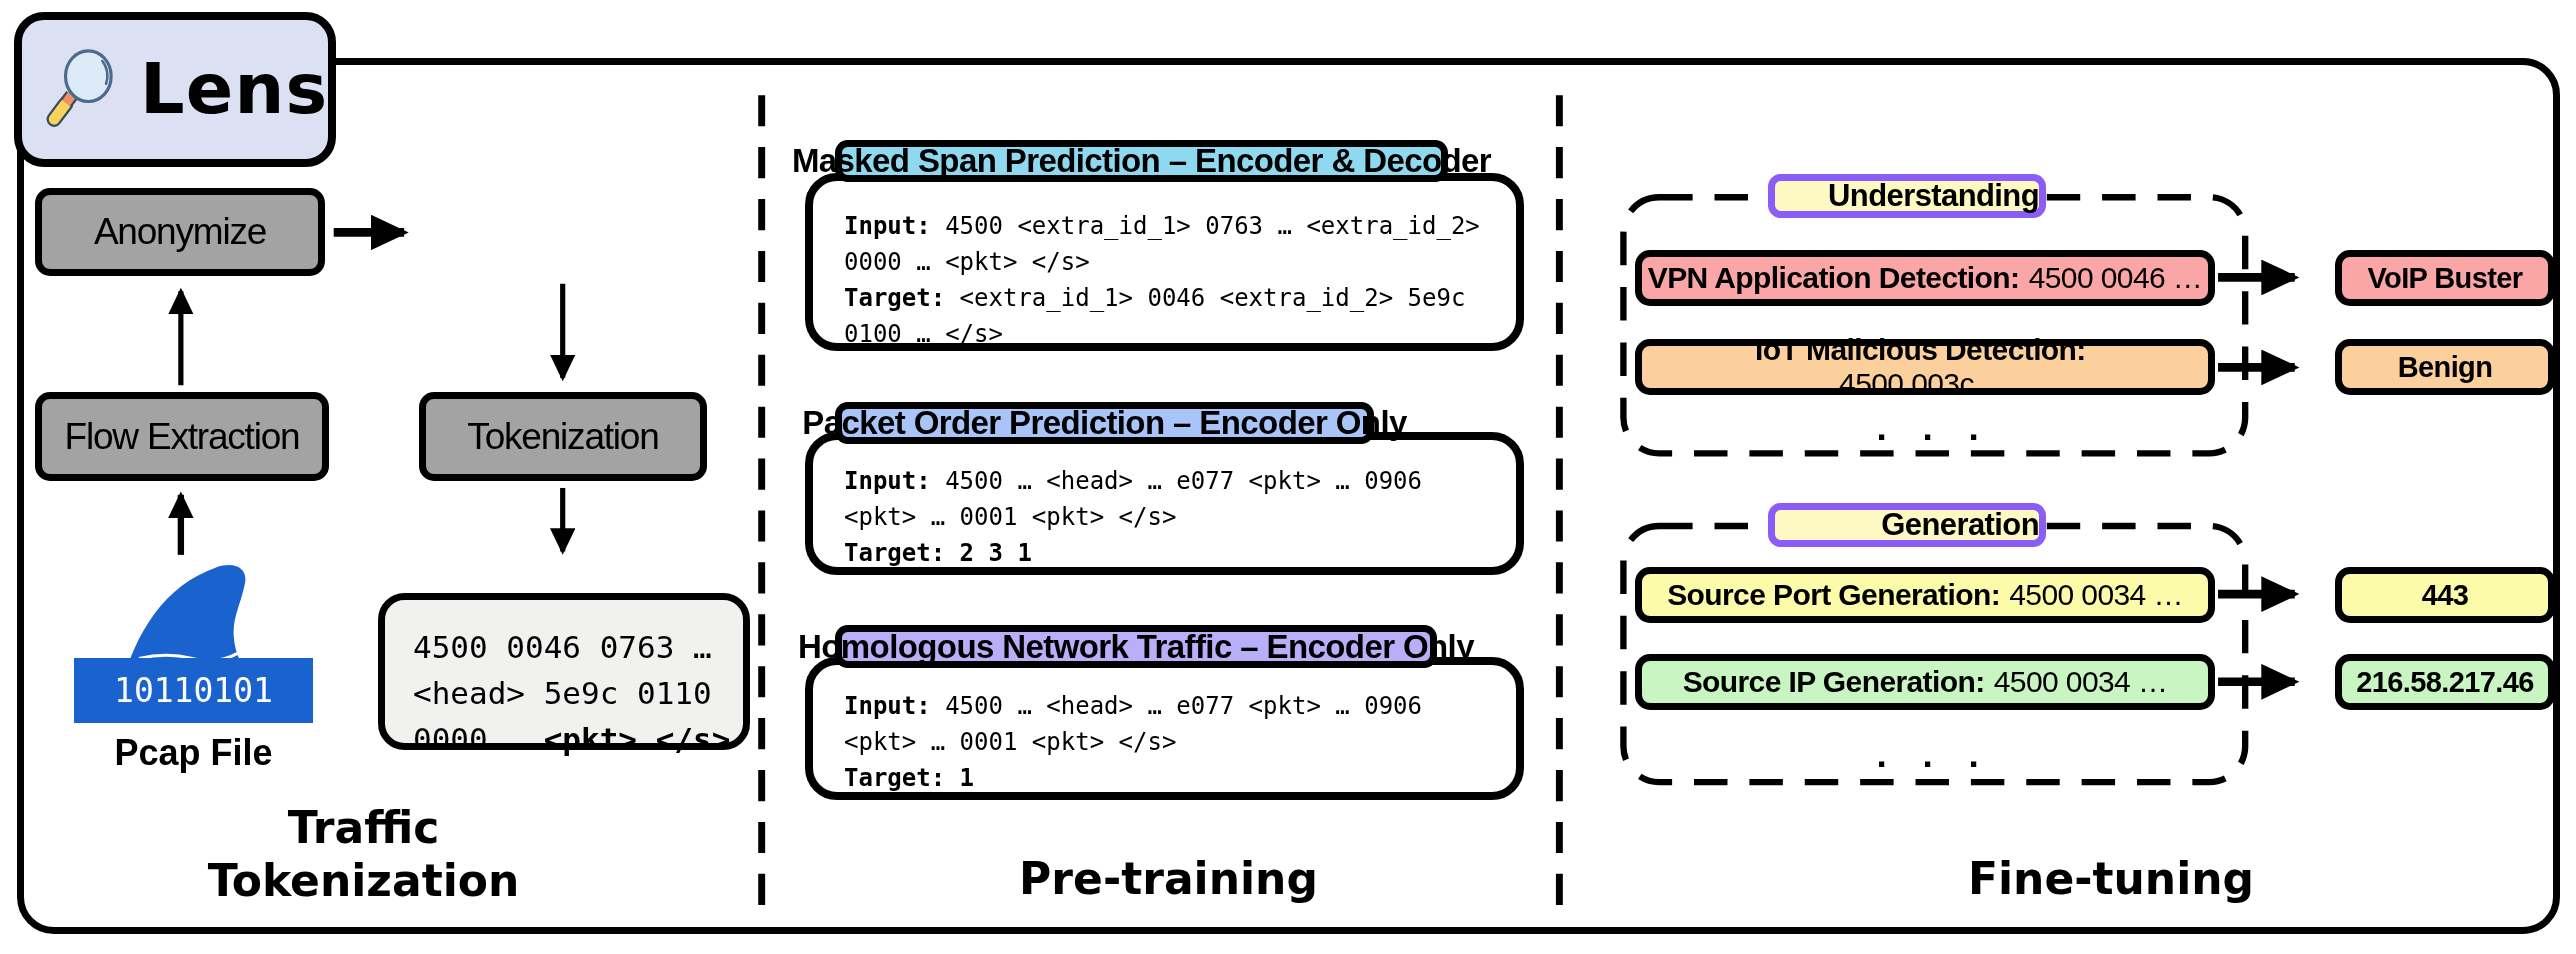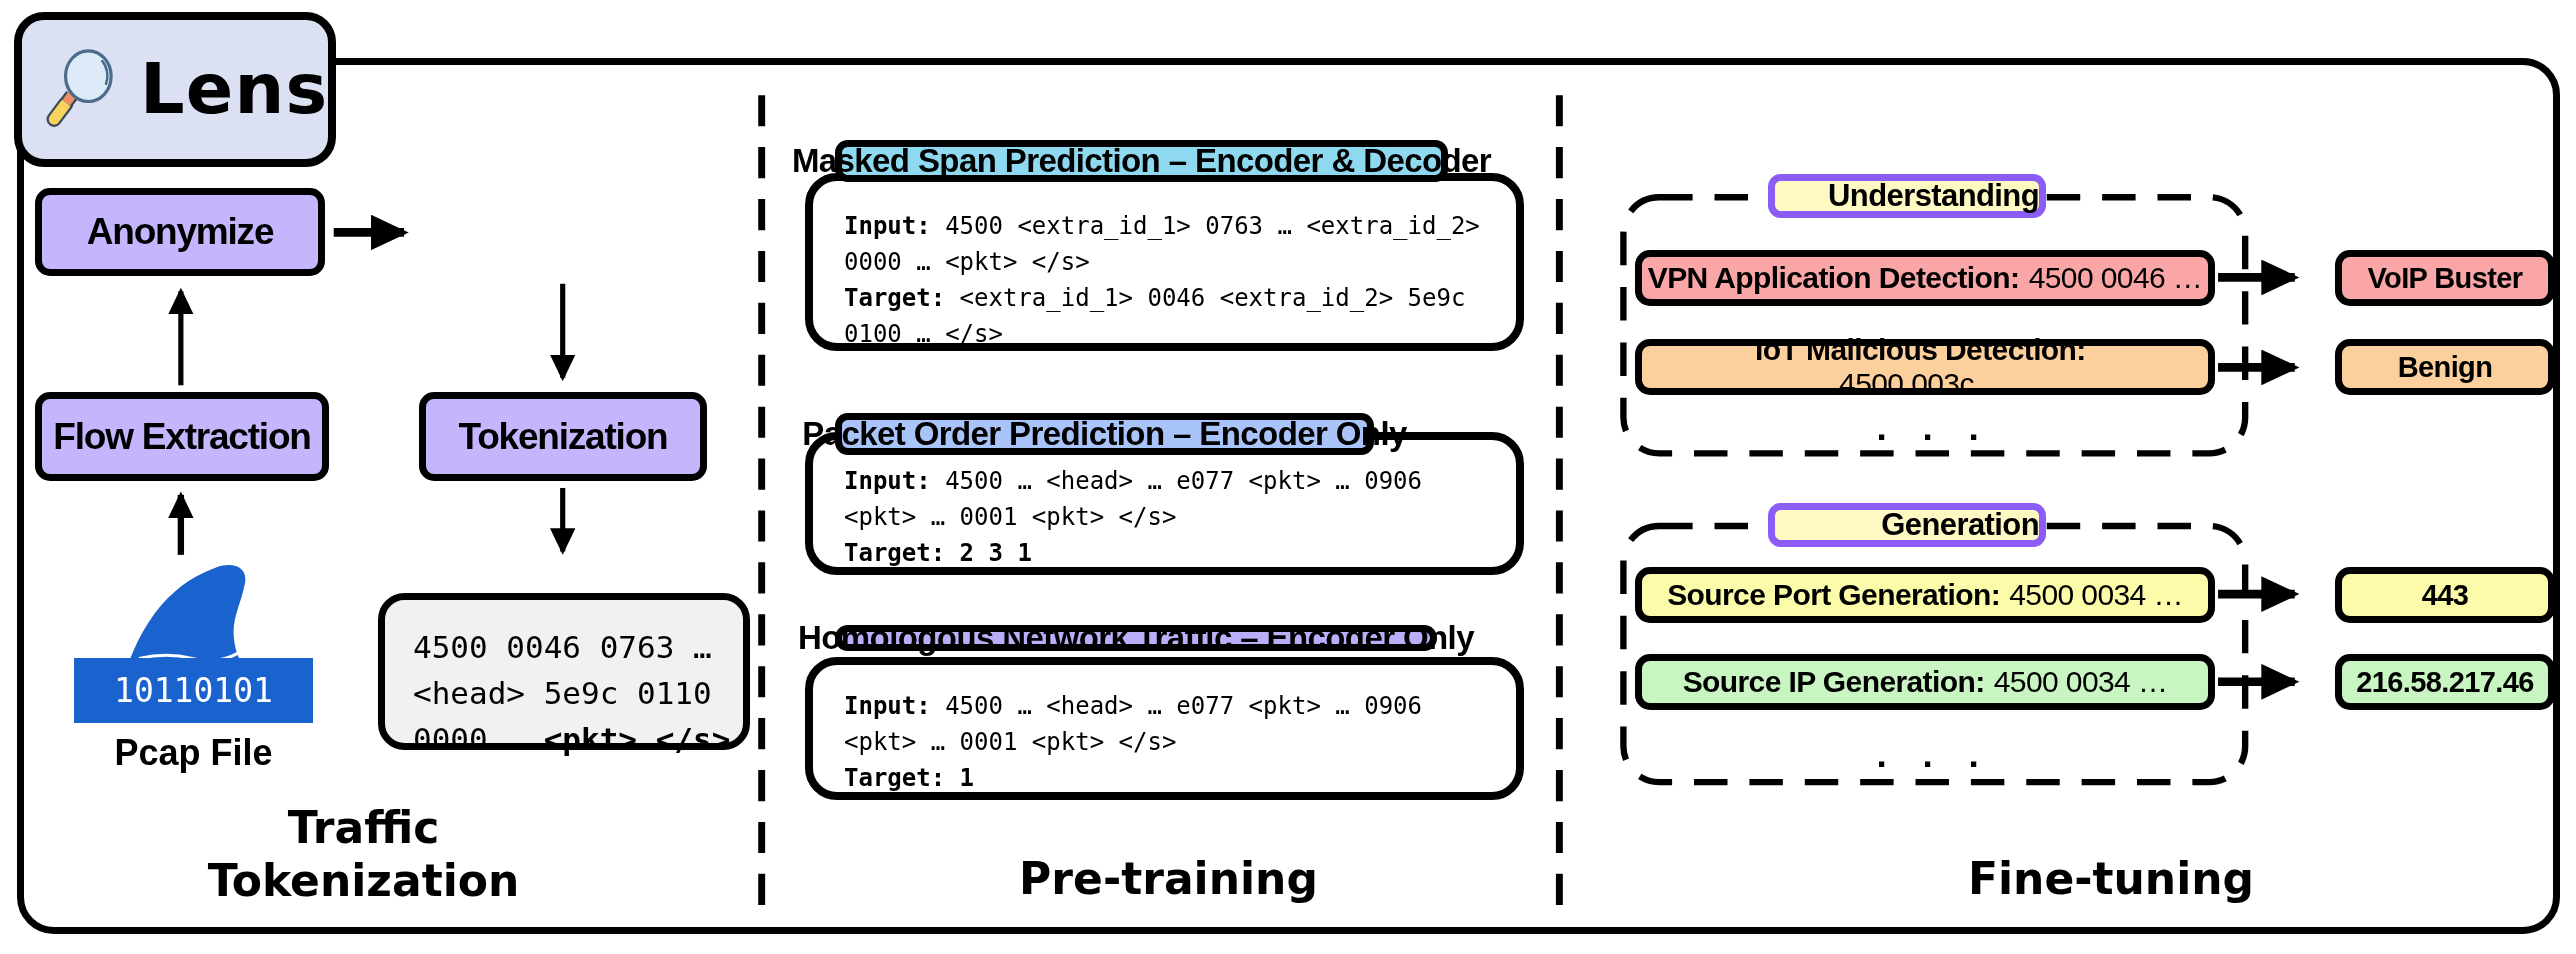--- a/index.html
+++ b/index.html
@@ -7,22 +7,22 @@
           font-family:"Liberation Sans",sans-serif;}
   .abs{position:absolute;box-sizing:border-box;}
   
   .frame{left:17.3px;top:58px;width:2543px;height:876px;border:7.5px solid #000;border-radius:37px;background:#fff;z-index:0;}
   .overlay{left:0;top:0;width:2576px;height:954px;z-index:1;pointer-events:none;}
   
   .badge{left:14.4px;top:11.5px;width:322px;height:155px;background:#dbe0f2;border:8.7px solid #000;border-radius:30px;
          display:flex;align-items:center;z-index:3;}
   .lens-title{font-family:"DejaVu Sans",sans-serif;font-weight:700;font-size:70px;color:#000;margin-left:19.6px;letter-spacing:1.2px;}
   
-  .pbox{background:#c4b5fd;border:7px solid #000;border-radius:15px;display:flex;align-items:center;justify-content:center;
-        font-weight:700;font-size:37px;letter-spacing:-1.2px;color:#000;z-index:2;white-space:nowrap;}
+  .pbox{background:#a3a3a3;border:7px solid #000;border-radius:15px;display:flex;align-items:center;justify-content:center;
+        font-weight:400;font-size:37px;letter-spacing:-1.2px;color:#000;z-index:2;white-space:nowrap;}
   
   .tokbox{background:#f1f1ef;border:7.5px solid #000;border-radius:26.5px;z-index:2;
           font-family:"DejaVu Sans Mono","Liberation Mono",monospace;font-size:31px;line-height:46px;
           padding:24px 16px 12px 28px;color:#000;white-space:nowrap;margin-top:28px;}
   .bold{font-weight:700;}
   
   .card{background:#fff;border:8px solid #000;border-radius:32px;z-index:2;
         font-family:"DejaVu Sans Mono","Liberation Mono",monospace;font-size:24px;line-height:36px;color:#000;}
   .card .body{padding:26.5px 25.4px 0 31px;}
   .phead{border:7px solid #000;border-radius:12.7px;display:flex;align-items:center;justify-content:center;
@@ -147,33 +147,33 @@
   </div>
 
   <div class="abs card" style="left:805px;top:432px;width:719px;height:143px;">
     <div class="body" style="padding-top:23px;">
       <span class="bold">Input:</span>
       <span>4500 … &lt;head&gt; … e077 &lt;pkt&gt; … 0906 &lt;pkt&gt; … 0001 &lt;pkt&gt; &lt;/s&gt;</span><br>
       <span class="bold">Target:</span>
       <span class="bold">2 3 1</span>
     </div>
   </div>
-  <div class="abs phead h-peri" style="left:835px;top:413px;width:539px;height:42px;text-align:right;">
+  <div class="abs phead h-peri" style="left:835px;top:402px;width:539px;height:42px;text-align:right;">
     <span>Packet Order Prediction – Encoder Only</span>
   </div>
 
   <div class="abs card" style="left:805px;top:657px;width:719px;height:143px;">
     <div class="body" style="padding-top:23px;">
       <span class="bold">Input:</span>
       <span>4500 … &lt;head&gt; … e077 &lt;pkt&gt; … 0906 &lt;pkt&gt; … 0001 &lt;pkt&gt; &lt;/s&gt;</span><br>
       <span class="bold">Target:</span>
       <span class="bold">1</span>
     </div>
   </div>
-  <div class="abs phead h-purp" style="left:835px;top:625px;width:602px;height:26px;">
+  <div class="abs phead h-purp" style="left:835px;top:625px;width:602px;height:43px;">
     <span>Homologous Network Traffic – Encoder Only</span>
   </div>
 
   <div class="abs slabel" style="left:952px;top:852px;width:433px;">
     <span>Pre-training</span>
   </div>
 
   <div class="abs glabel" style="left:1768px;top:174px;width:278px;height:44px;">
     <span>Understanding</span>
   </div>

